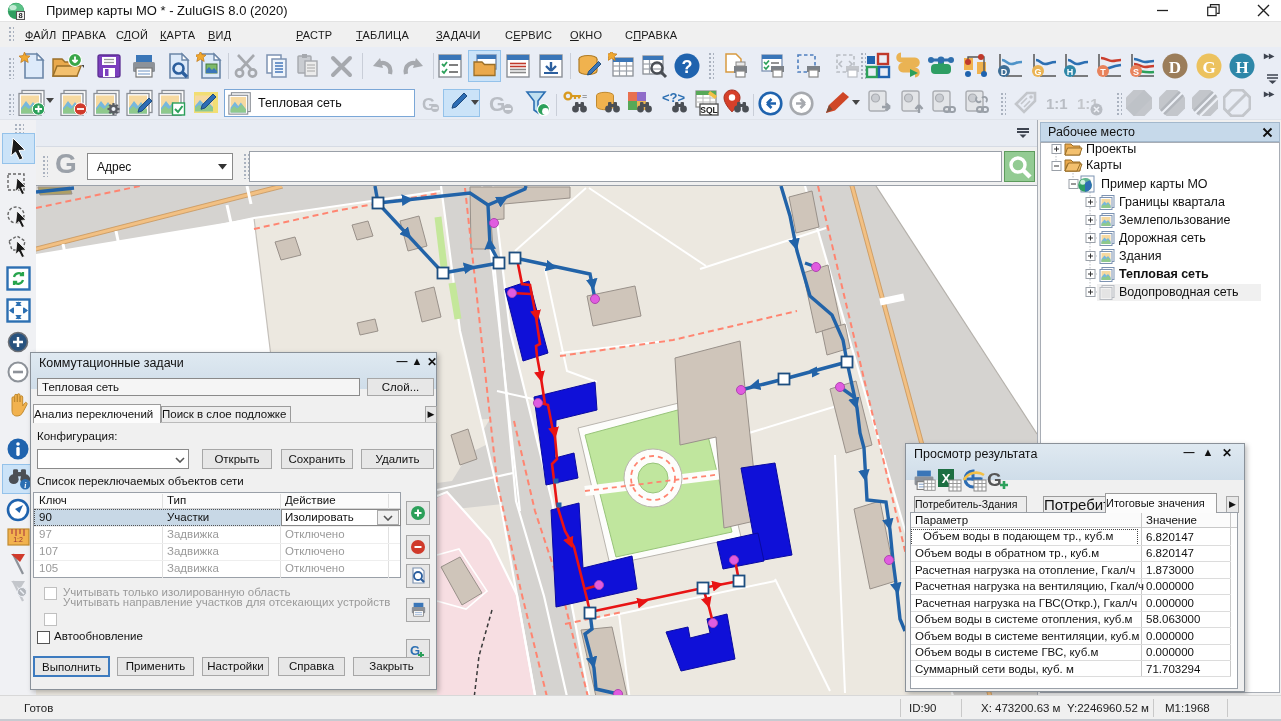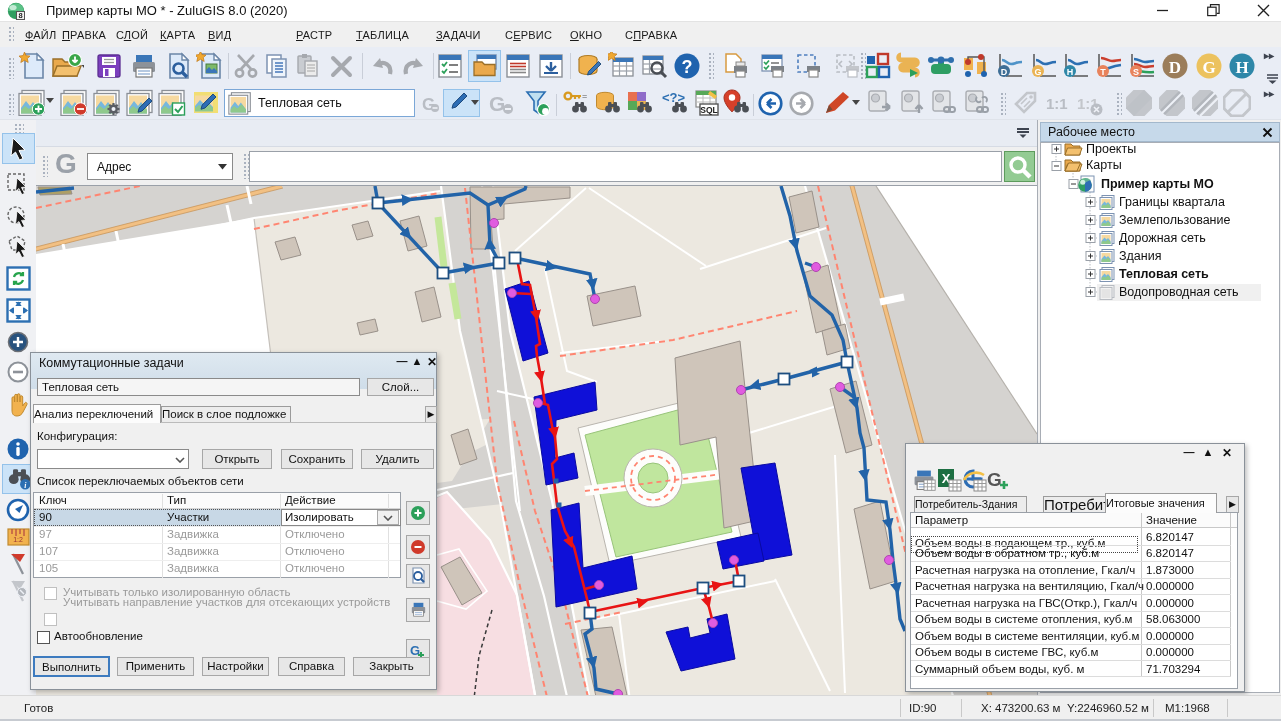--- a/index.html
+++ b/index.html
@@ -928,21 +928,21 @@
         </g>
 <use href="#layersm" x="59" y="52.5"></use>
 <use href="#layersm" x="59" y="70.5"></use>
 <use href="#layersm" x="59" y="88.5"></use>
 <use href="#layersm" x="59" y="106.5"></use>
 <use href="#layersm" x="59" y="124.5"></use>
 <use href="#layergray" x="59" y="142.5"></use>
 </svg>
 <div class="trow" style="left:48px;top:22px;font-size:12.5px">Проекты</div>
 <div class="trow" style="left:48px;top:38px;font-size:12.5px">Карты</div>
-<div class="trow" style="left:63px;top:57px;font-size:12.5px;font-weight:bold">Пример карты МО</div>
+<div class="trow" style="left:63px;top:57px;font-size:12.5px;font-weight:normal">Пример карты МО</div>
 <div class="trow" style="left:81px;top:75px;font-size:12.5px">Границы квартала</div>
 <div class="trow" style="left:81px;top:93px;font-size:12.5px">Землепользование</div>
 <div class="trow" style="left:81px;top:111px;font-size:12.5px">Дорожная сеть</div>
 <div class="trow" style="left:81px;top:129px;font-size:12.5px">Здания</div>
 <div class="trow" style="left:81px;top:147px;font-size:12.5px;font-weight:bold">Тепловая сеть</div>
 <div class="trow" style="left:81px;top:165px;font-size:12.5px">Водопроводная сеть</div>
 </div>
 <div id="dlg1">
 <div class="dtitle">Коммутационные задачи</div>
 <div class="dbtn" style="left:364px">—</div>
@@ -1020,20 +1020,21 @@
 <div class="glbl" style="left:32px;top:243px">Учитывать направление участков для отсекающих устройств</div>
 <div class="cb" style="left:6px;top:278px;border-color:#555"></div>
 <div class="lbl" style="left:23px;top:277px">Автообновление</div>
 <div class="btn" style="left:2px;top:303px;width:77px;height:21px;line-height:19px;border:2px solid #3d7bbf">Выполнить</div>
 <div class="btn" style="left:86px;top:304px;width:77px;height:19px;line-height:17px">Применить</div>
 <div class="btn" style="left:171px;top:304px;width:67px;height:19px;line-height:17px">Настройки</div>
 <div class="btn" style="left:247px;top:304px;width:67px;height:19px;line-height:17px">Справка</div>
 <div class="btn" style="left:322px;top:304px;width:77px;height:19px;line-height:17px">Закрыть</div>
 </div>
 <div id="dlg2">
+<div class="dtitle">Просмотр результата</div>
 <div class="dbtn" style="left:276px">—</div>
 <div class="dbtn" style="left:295px">▲</div>
 <div class="dbtn" style="left:314px;font-size:12px">✕</div>
 <svg class="abs" style="left:5px;top:24px" width="26" height="24" viewBox="0 0 28 28">
         <use href="#printer"></use>
         <rect x="14" y="14" width="13" height="12" fill="#fff" stroke="#888"></rect>
         <g stroke="#999" stroke-width="1">
           <line x1="14" y1="18" x2="27" y2="18"></line>
           <line x1="14" y1="22" x2="27" y2="22"></line>
           <line x1="18" y1="14" x2="18" y2="26"></line>
@@ -1070,21 +1071,21 @@
 <div class="tabb" style="left:8px;top:52px;width:113px;height:17px;line-height:15px;font-size:10.5px">Потребитель-Здания</div>
 <div class="tabb" style="left:137px;top:52px;width:74px;height:17px;line-height:15px;font-size:15px">Потребитель</div>
 <div class="tabb" style="left:199px;top:49px;width:112px;height:20px;background:#fcfcfc;border-bottom:none;line-height:18px;z-index:2;font-size:11px">Итоговые значения</div>
 <div class="btn" style="left:320px;top:52px;width:13px;height:17px;font-size:9px;line-height:15px">▶</div>
 <div class="abs" style="left:4px;top:68px;width:328px;height:177px;background:#fff;border:1px solid #9aa0a8"></div>
 <div class="abs" style="left:5px;top:69px;width:326px;height:15px;background:#fbfbfb;border-bottom:1px solid #c8c8c8"></div>
 <div class="abs" style="left:235px;top:69px;width:1px;height:163px;background:#c8c8c8"></div>
 <div class="abs" style="left:324px;top:69px;width:1px;height:163px;background:#c8c8c8"></div>
 <div class="trow" style="left:9px;top:70px">Параметр</div>
 <div class="trow" style="left:240px;top:70px">Значение</div>
-<div class="trow" style="left:9px;top:93px;outline:1px dotted #444;width:225px;height:15px;left:6px;padding-left:3px">Объем воды в подающем тр., куб.м</div>
+<div class="trow" style="left:9px;top:86px;outline:1px dotted #444;width:225px;height:15px;left:6px;padding-left:11px">Объем воды в подающем тр., куб.м</div>
 <div class="trow" style="left:240px;top:87px">6.820147</div>
 <div class="abs" style="left:5px;top:101px;width:320px;height:1px;background:#dcdcdc"></div>
 <div class="trow" style="left:9px;top:103px">Объем воды в обратном тр., куб.м</div>
       <div class="trow" style="left:240px;top:103px">6.820147</div>
 <div class="abs" style="left:5px;top:117px;width:320px;height:1px;background:#dcdcdc"></div>
 <div class="trow" style="left:9px;top:120px">Расчетная нагрузка на отопление, Гкал/ч</div>
       <div class="trow" style="left:240px;top:120px">1.873000</div>
 <div class="abs" style="left:5px;top:134px;width:320px;height:1px;background:#dcdcdc"></div>
 <div class="trow" style="left:9px;top:136px">Расчетная нагрузка на вентиляцию, Гкал/ч</div>
       <div class="trow" style="left:240px;top:136px">0.000000</div>
@@ -1094,21 +1095,21 @@
 <div class="abs" style="left:5px;top:167px;width:320px;height:1px;background:#dcdcdc"></div>
 <div class="trow" style="left:9px;top:169px">Объем воды в системе отопления, куб.м</div>
       <div class="trow" style="left:240px;top:169px">58.063000</div>
 <div class="abs" style="left:5px;top:183px;width:320px;height:1px;background:#dcdcdc"></div>
 <div class="trow" style="left:9px;top:186px">Объем воды в системе вентиляции, куб.м</div>
       <div class="trow" style="left:240px;top:186px">0.000000</div>
 <div class="abs" style="left:5px;top:200px;width:320px;height:1px;background:#dcdcdc"></div>
 <div class="trow" style="left:9px;top:202px">Объем воды в системе ГВС, куб.м</div>
       <div class="trow" style="left:240px;top:202px">0.000000</div>
 <div class="abs" style="left:5px;top:216px;width:320px;height:1px;background:#dcdcdc"></div>
-<div class="trow" style="left:9px;top:219px">Суммарный объем воды, куб. м</div>
+<div class="trow" style="left:9px;top:219px">Суммарный сети воды, куб. м</div>
       <div class="trow" style="left:240px;top:219px">71.703294</div>
 <div class="abs" style="left:5px;top:232px;width:320px;height:1px;background:#dcdcdc"></div>
 </div>
 <div id="statusbar">
 <div class="abs" style="left:24px;top:6px">Готов</div>
 <div class="ssep" style="left:900px"></div>
 <div class="abs" style="left:909px;top:6px">ID:90</div>
 <div class="ssep" style="left:961px"></div>
 <div class="abs" style="left:981px;top:6px">X: 473200.63 м&nbsp;&nbsp;Y:2246960.52 м</div>
 <div class="ssep" style="left:1153px"></div>

